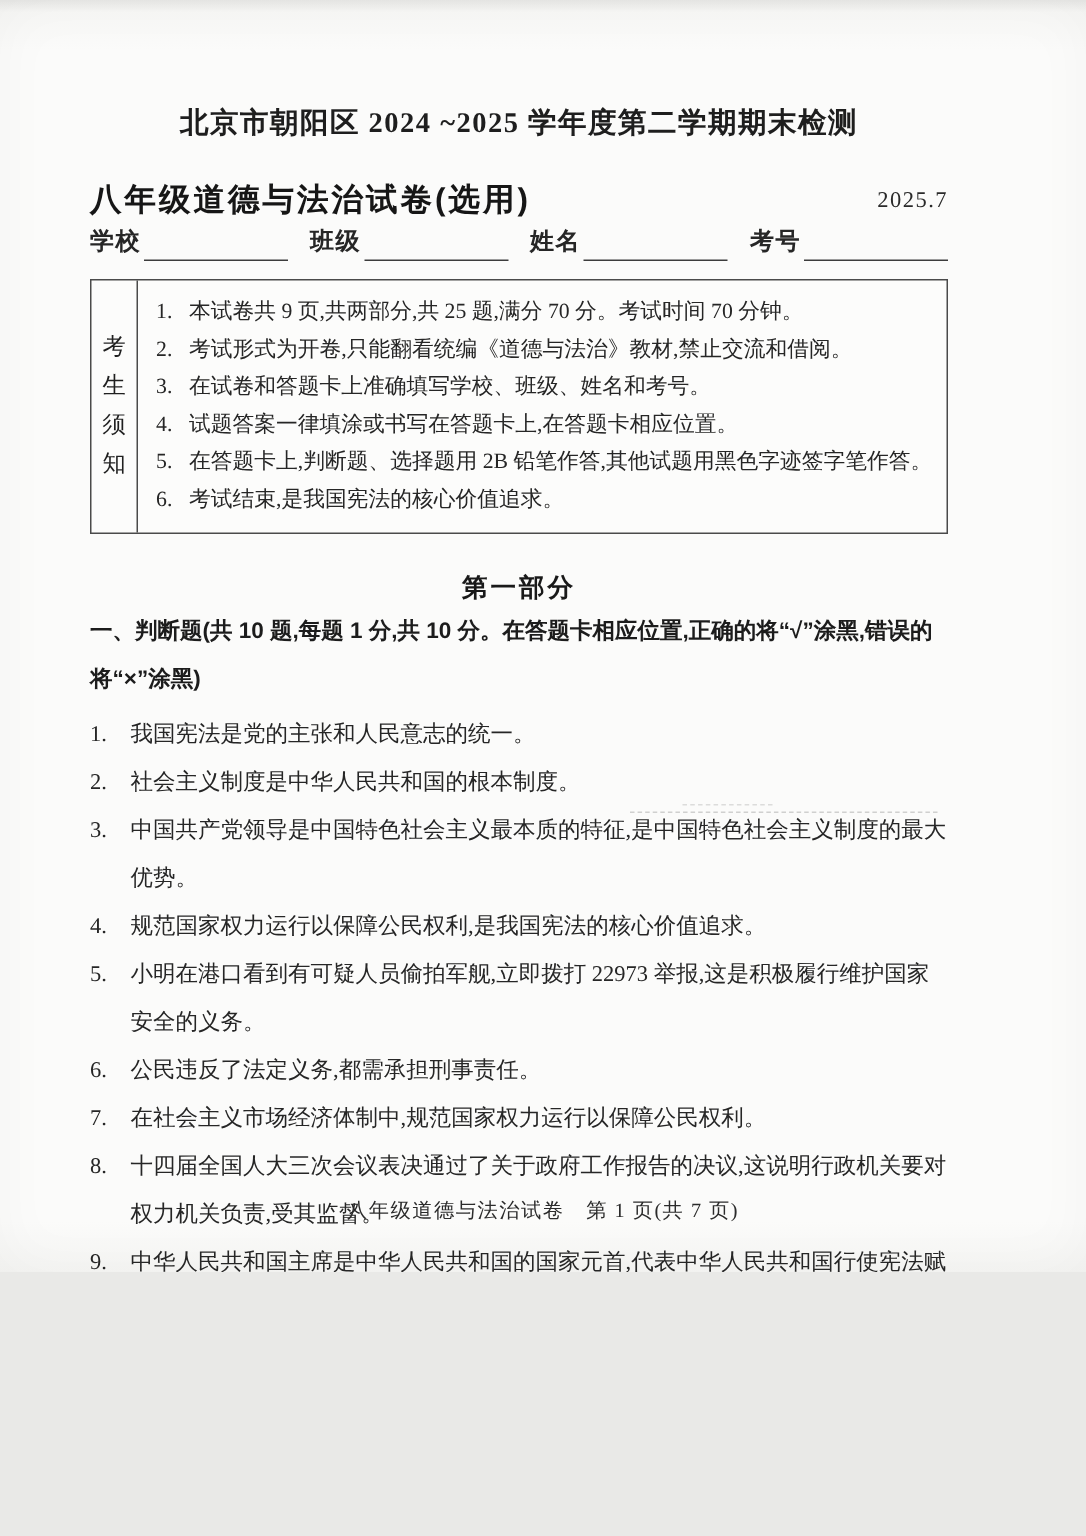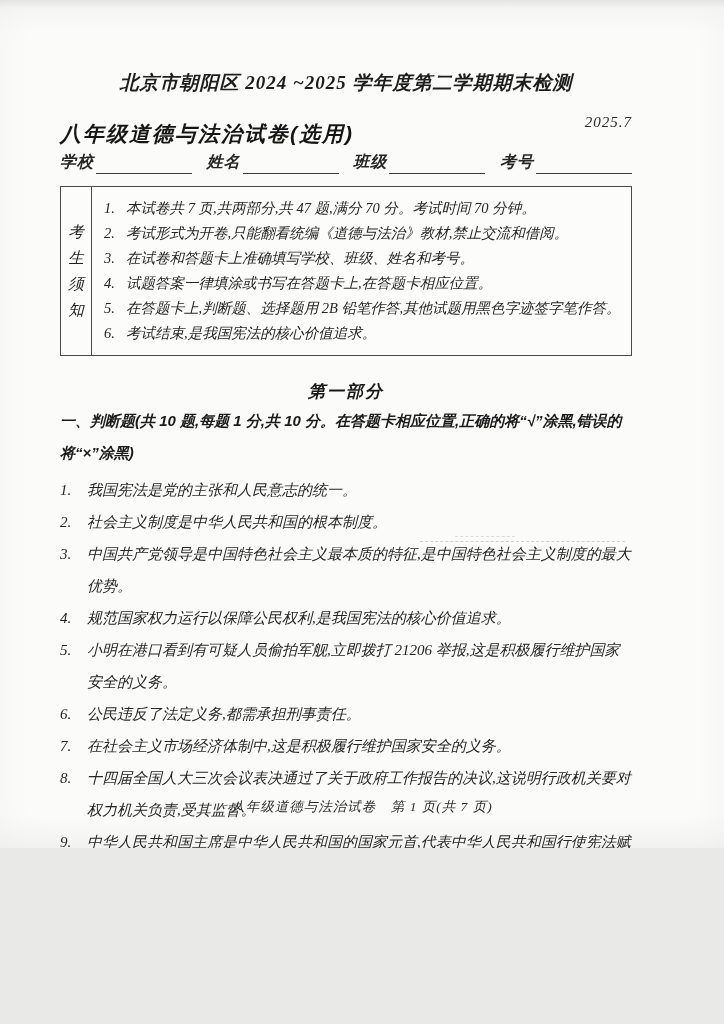--- a/index.html
+++ b/index.html
@@ -5,21 +5,20 @@
   html,body{margin:0;padding:0;background:#e9e9e7;}
   .page{
     position:relative;
     width:724px;height:848px;
     margin:0 auto;
     background:linear-gradient(180deg,#f6f6f4 0%,#fbfbfa 4%,#fbfbfa 96%,#f5f5f3 100%);
     box-shadow:inset 0 0 40px rgba(0,0,0,0.03);
     font-family:"Liberation Serif","DejaVu Serif",serif;
     color:#262626;
     overflow:hidden;
-    font-style:italic;
   }
   .scan-edge-top{
     position:absolute;top:0;left:0;right:0;height:8px;
     background:linear-gradient(180deg,rgba(160,160,158,0.18),rgba(160,160,158,0));
   }
   .content{
     position:absolute;left:60px;right:92px;top:0;
   }
   .doc-header{
     margin-top:70px;
@@ -38,21 +37,21 @@
   .doc-title{
     text-align:left;
     font-family:"Liberation Sans","DejaVu Sans",sans-serif;
     font-size:21px;
     font-weight:700;
     letter-spacing:2px;
     line-height:32px;
     color:#161616;
   }
   .doc-date{
-    position:absolute;right:0;bottom:19px;
+    position:absolute;right:0;bottom:7px;
     font-size:15px;letter-spacing:1px;color:#2a2a2a;
   }
   .fields-row{
     display:flex;
     justify-content:space-between;
     align-items:flex-end;
     font-size:16px;
     line-height:24px;
   }
   .field{display:flex;align-items:flex-end;}
@@ -152,43 +151,43 @@
       <div class="doc-date">2025.7</div>
     </div>
 
     <div class="fields-row">
   <span class="field">
     <span class="field-label">学校</span>
     <span class="field-line"></span>
   </span>
 
   <span class="field">
+    <span class="field-label">班级</span>
+    <span class="field-line"></span>
+  </span>
+
+  <span class="field">
     <span class="field-label">姓名</span>
-    <span class="field-line"></span>
-  </span>
-
-  <span class="field">
-    <span class="field-label">班级</span>
     <span class="field-line"></span>
   </span>
 
   <span class="field">
     <span class="field-label">考号</span>
     <span class="field-line"></span>
   </span>
 </div>
 
     <div class="notice-box">
       <div class="notice-side">
         <div class="notice-side-text">考生须知</div>
       </div>
       <div class="notice-body">
   <div class="notice-item">
     <span class="n-num">1.</span>
-    <span class="n-text">本试卷共 7 页,共两部分,共 47 题,满分 70 分。考试时间 70 分钟。</span>
+    <span class="n-text">本试卷共 9 页,共两部分,共 25 题,满分 70 分。考试时间 70 分钟。</span>
   </div>
 
   <div class="notice-item">
     <span class="n-num">2.</span>
     <span class="n-text">考试形式为开卷,只能翻看统编《道德与法治》教材,禁止交流和借阅。</span>
   </div>
 
   <div class="notice-item">
     <span class="n-num">3.</span>
     <span class="n-text">在试卷和答题卡上准确填写学校、班级、姓名和考号。</span>
@@ -231,31 +230,31 @@
     <span class="q-text">中国共产党领导是中国特色社会主义最本质的特征,是中国特色社会主义制度的最大优势。</span>
   </div>
 
   <div class="q">
     <span class="q-num">4.</span>
     <span class="q-text">规范国家权力运行以保障公民权利,是我国宪法的核心价值追求。</span>
   </div>
 
   <div class="q">
     <span class="q-num">5.</span>
-    <span class="q-text">小明在港口看到有可疑人员偷拍军舰,立即拨打 21206 举报,这是积极履行维护国家安全的义务。</span>
+    <span class="q-text">小明在港口看到有可疑人员偷拍军舰,立即拨打 22973 举报,这是积极履行维护国家安全的义务。</span>
   </div>
 
   <div class="q">
     <span class="q-num">6.</span>
     <span class="q-text">公民违反了法定义务,都需承担刑事责任。</span>
   </div>
 
   <div class="q">
     <span class="q-num">7.</span>
-    <span class="q-text">在社会主义市场经济体制中,这是积极履行维护国家安全的义务。</span>
+    <span class="q-text">在社会主义市场经济体制中,规范国家权力运行以保障公民权利。</span>
   </div>
 
   <div class="q">
     <span class="q-num">8.</span>
     <span class="q-text">十四届全国人大三次会议表决通过了关于政府工作报告的决议,这说明行政机关要对权力机关负责,受其监督。</span>
   </div>
 
   <div class="q">
     <span class="q-num">9.</span>
     <span class="q-text">中华人民共和国主席是中华人民共和国的国家元首,代表中华人民共和国行使宪法赋予的职权。</span>

